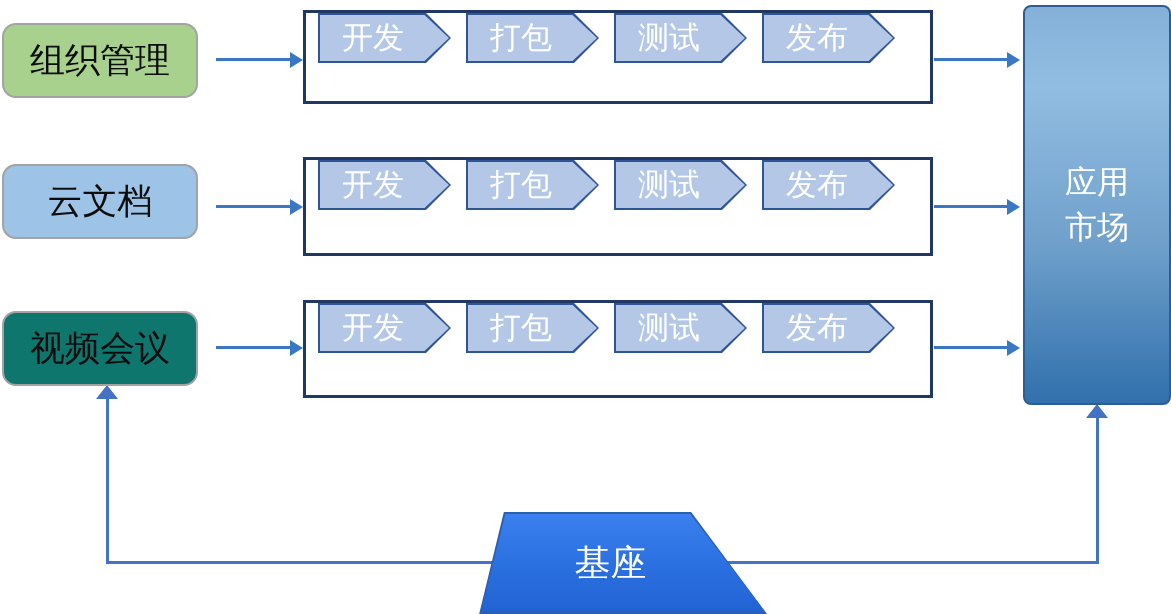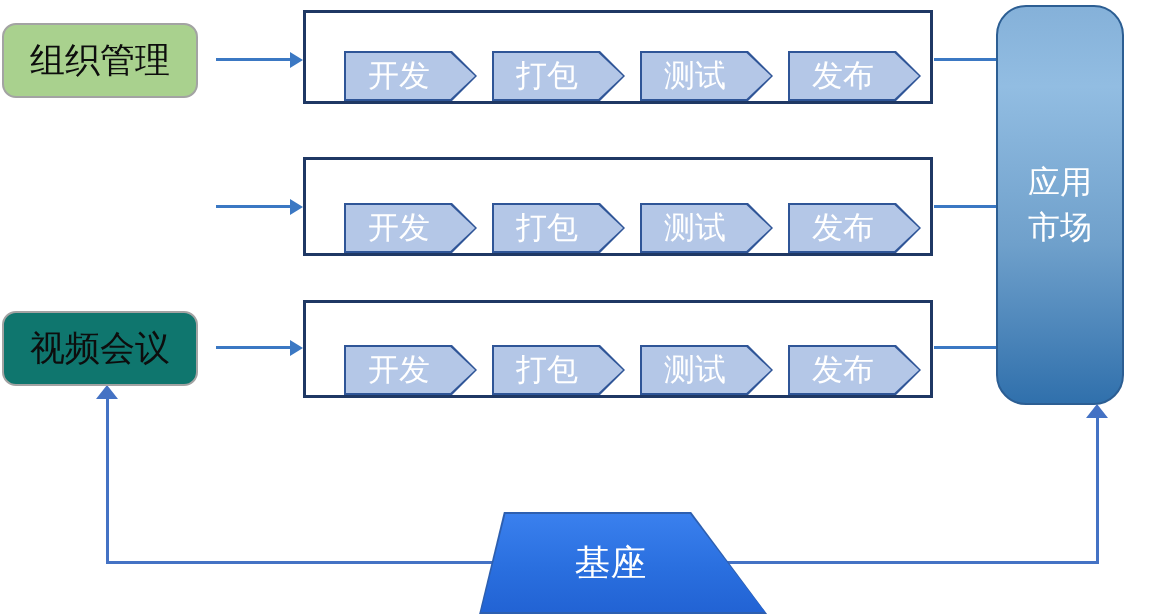--- a/index.html
+++ b/index.html
@@ -13,39 +13,39 @@
     border:2.5px solid #A3A3A3;border-radius:14px;
     display:flex;align-items:center;justify-content:center;
     font-size:35px;color:#0d0d0d;
   }
   .src-green{background:#A9D18E;top:23px;}
   .src-blue{background:#9DC3E6;top:164px;}
   .src-yellow{background:#0f766e;top:311px;}
   
   .row{
     position:absolute;left:303px;width:630px;box-sizing:border-box;
-    border:3px solid #1F3864;display:flex;align-items:flex-end;
-    padding-left:38px;gap:15px;background:transparent;
+    border:3px solid #1F3864;display:flex;align-items:flex-start;
+    padding-left:12px;gap:15px;background:transparent;
   }
   .row1{top:10px;height:94px;}
   .row2{top:157px;height:99px;}
   .row3{top:300px;height:98px;}
   
   .chev{position:relative;width:133px;height:50px;flex:0 0 auto;}
   .chev-shape{position:absolute;inset:0;background:#2F5597;
     clip-path:polygon(0 0,81.2% 0,100% 50%,81.2% 100%,0 100%);}
   .chev-fill{position:absolute;inset:2px;background:#B4C7E7;
     clip-path:polygon(0 0,81% 0,100% 50%,81% 100%,0 100%);}
   .chev-label{position:absolute;left:0;top:0;width:110px;height:100%;
     display:flex;align-items:center;justify-content:center;
     color:#ffffff;font-size:31px;}
   
   .market{
-    position:absolute;left:996px;top:5px;width:128px;height:400px;box-sizing:border-box;
-    border:2.5px solid #2C5E93;border-radius:30px;
+    position:absolute;left:1023px;top:5px;width:148px;height:400px;box-sizing:border-box;
+    border:2.5px solid #2C5E93;border-radius:8px;
     background:linear-gradient(180deg,#85B1D9 0%,#92BDE2 20%,#6FA0CB 60%,#3070AC 100%);
     display:flex;align-items:center;justify-content:center;
   }
   .market-label{color:#ffffff;font-size:32px;line-height:1.4;text-align:center;}
   .market-label span{display:block;}
   
   .hline{position:absolute;height:3px;background:#3B78C3;}
   .hhead{position:absolute;width:0;height:0;
     border-top:8px solid transparent;border-bottom:8px solid transparent;
     border-left:13px solid #3B78C3;}
@@ -71,20 +71,23 @@
 <div id="canvas">
 
   <div class="bottomline"></div>
   <div class="vline" style="left:106px;top:397px;height:167px;"></div>
   <div class="uphead" style="left:96px;top:385px;"></div>
   <div class="vline" style="left:1096px;top:418px;height:146px;"></div>
   <div class="uphead" style="left:1086px;top:404px;"></div>
 
   <div class="src src-green">
     <span>组织管理</span>
+  </div>
+  <div class="src src-blue">
+    <span>云文档</span>
   </div>
   <div class="src src-yellow">
     <span>视频会议</span>
   </div>
 
   <div class="hline" style="left:216px;top:58px;width:75px;"></div>
   <div class="hhead" style="left:290px;top:52px;"></div>
   <div class="hline" style="left:216px;top:205px;width:75px;"></div>
   <div class="hhead" style="left:290px;top:199px;"></div>
   <div class="hline" style="left:216px;top:346px;width:75px;"></div>

